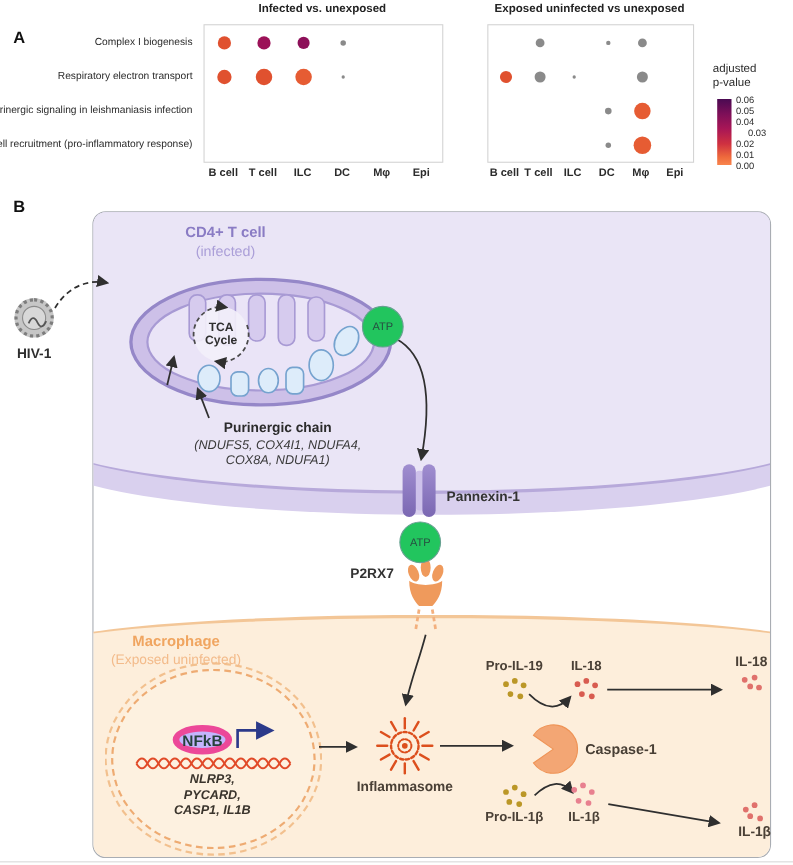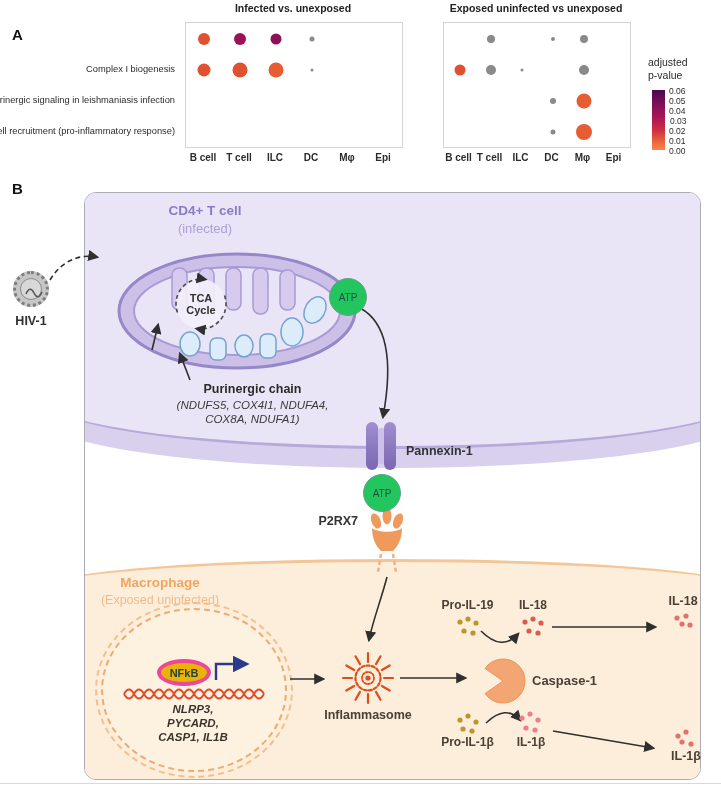--- a/index.html
+++ b/index.html
@@ -63,20 +63,21 @@
 
 <div class="fig">
 
   <div class="abs panel-label" style="left:12px;top:26px;">A</div>
 
   <div class="abs chart-title" style="left:185px;top:2px;width:216px;">Infected vs. unexposed</div>
   <div class="abs chart-title" style="left:436px;top:2px;width:200px;">Exposed uninfected vs unexposed</div>
 
   <div class="ylabels" style="left:2px;top:22px;width:180px;height:124px;">
       <div class="ycell">Complex I biogenesis</div>
+      <div class="ycell">Respiratory electron transport</div>
       <div class="ycell">Purinergic signaling in leishmaniasis infection</div>
       <div class="ycell">Cell recruitment (pro-inflammatory response)</div>
     </div>
 
   <div class="plot" style="left:185px;top:22px;width:216px;height:124px;">
       <div class="dot" style="left: 18px; top: 15.5px; height: 12px; width: 12px; background: rgb(224, 81, 47);"></div>
       <div class="dot" style="left: 54px; top: 15.5px; height: 12px; width: 12px; background: rgb(156, 18, 88);"></div>
       <div class="dot" style="left: 90px; top: 15.5px; height: 11px; width: 11px; background: rgb(141, 16, 89);"></div>
       <div class="dot" style="left: 126px; top: 15.5px; height: 5px; width: 5px; background: rgb(138, 138, 138);"></div>
       <div class="dot" style="left: 18px; top: 46.5px; height: 13px; width: 13px; background: rgb(224, 81, 47);"></div>
@@ -116,21 +117,21 @@
     </div>
 
   <div class="legend" style="left:648px;top:56px;width:72px;height:110px;">
     <div class="lt" style="left:0;top:0;">adjusted</div>
     <div class="lt" style="left:0;top:13px;">p-value</div>
     <div class="legend-bar" style="left:4px;top:34px;"></div>
     <div></div>
   <div class="ltick" style="left: 21px; top: 30px;">0.06</div>
       <div class="ltick" style="left: 21px; top: 40px;">0.05</div>
       <div class="ltick" style="left: 21px; top: 50px;">0.04</div>
-      <div class="ltick" style="left: 22px; top: 60px;">0.03</div>
+      <div class="ltick" style="left: 32px; top: 60px;">0.03</div>
       <div class="ltick" style="left: 21px; top: 70px;">0.02</div>
       <div class="ltick" style="left: 21px; top: 80px;">0.01</div>
       <div class="ltick" style="left: 21px; top: 90px;">0.00</div>
     </div>
 
   <div class="abs panel-label" style="left:12px;top:180px;">B</div>
 
   <div class="bbox">
     <div class="cell-band"></div>
     <div class="cell-inner"></div>
@@ -302,21 +303,21 @@
     <div class="bar" style="left:0;"></div>
     <div class="bar" style="left:18px;"></div>
   </div>
   <div class="lbl blk" style="left:406px;top:444px;">Pannexin-1</div>
 
   <div class="lbl blk" style="left:290px;top:514px;width:68px;text-align:right;">P2RX7</div>
 
   <div class="lbl mac-title" style="left:85px;top:575px;width:150px;">Macrophage</div>
   <div class="lbl mac-sub" style="left:85px;top:593px;width:150px;">(Exposed uninfected)</div>
 
-  <div class="lbl" style="left:157px;top:659px;width:54px;height:27px;border-radius:50%;background:#eab308;border:4px solid #ec4899;display:flex;align-items:center;justify-content:center;font-size:11px;font-weight:bold;color:#26413a;box-sizing:border-box;">NFkB</div>
+  <div class="lbl" style="left:157px;top:659px;width:54px;height:27px;border-radius:50%;background:#c4b5fd;border:6px solid #ec4899;display:flex;align-items:center;justify-content:center;font-size:14px;font-weight:bold;color:#26413a;box-sizing:border-box;">NFkB</div>
 
   <div class="lbl genes" style="left:118px;top:702px;width:150px;">
     <div>NLRP3,</div>
     <div>PYCARD,</div>
     <div>CASP1, IL1B</div>
   </div>
 
   <div class="lbl dk" style="left:318px;top:708px;width:100px;font-size:12.5px;">Inflammasome</div>
   <div class="lbl" style="left:532px;top:673px;width:90px;font-weight:bold;font-size:13px;color:#483f35;">Caspase-1</div>
 

